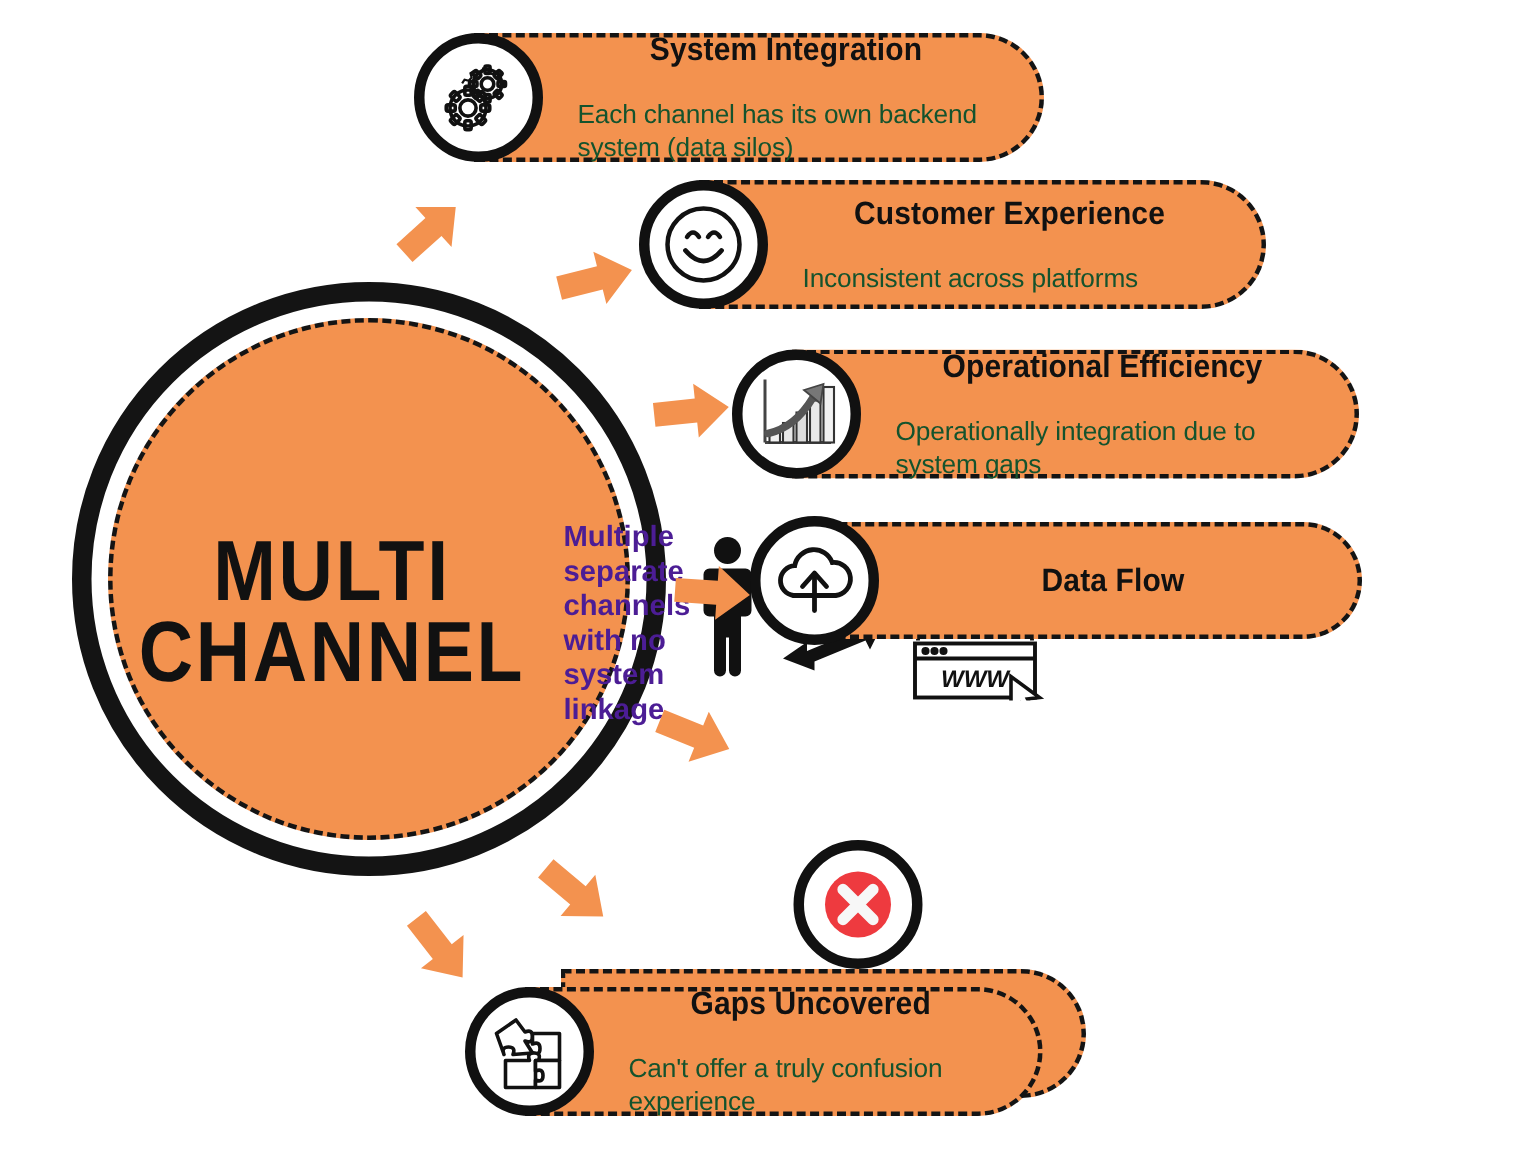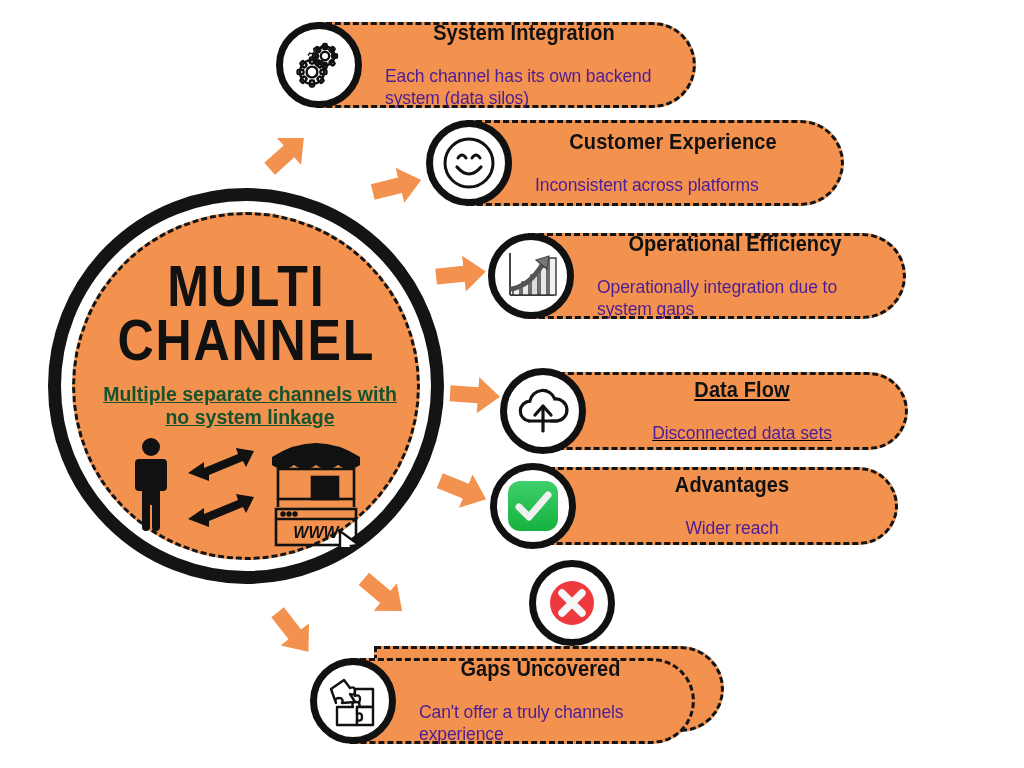--- a/index.html
+++ b/index.html
@@ -37,44 +37,43 @@
   .hub-inner {
     position: absolute;
     left: 11px;
     top: 11px;
     right: 11px;
     bottom: 11px;
     border-radius: 50%;
     background: #f3924f;
     border: 3px dashed #141414;
     display: flex;
-    flex-direction: column;
+    flex-direction: row;
     align-items: center;
     padding-top: 44px;
   }
   .hub-title {
     font-family: "Liberation Sans Narrow", "Liberation Sans", sans-serif;
     font-weight: bold;
     font-size: 57px;
     line-height: 0.95;
     letter-spacing: 2px;
     color: #111111;
     text-align: center;
     transform: scaleX(0.88);
   }
   .hub-sub {
     margin-top: 16px;
     width: 320px;
     font-size: 19.5px;
     font-weight: bold;
     line-height: 1.18;
-    color: #14532d;
-    text-align: center;
+    color: #4c1d95;
+    text-align: left;
     padding-left: 8px;
-    text-decoration: underline;
   }
   .hub-icons {
     margin-top: 6px;
     width: 240px;
     height: 112px;
     position: relative;
     font-style: italic;
   }
 
   
@@ -117,21 +116,21 @@
     font-size: 21.5px;
     color: #111111;
     line-height: 1.12;
     letter-spacing: 0.1px;
     transform: scaleX(0.93);
     transform-origin: left center;
   }
   .pill-title.ctr { text-align: center; transform-origin: center; }
   .pill-desc {
     font-size: 17.5px;
-    color: #4c1d95;
+    color: #14532d;
     line-height: 1.22;
     letter-spacing: -0.1px;
     margin-top: 1px;
   }
   .pill-desc.ctr { text-align: center; }
 
   
   .arrow {
     position: absolute;
     width: 0; height: 0;
@@ -318,53 +317,34 @@
         <path d="M10 42 q18 -4 30 -24" fill="none" stroke="#555" stroke-width="5" stroke-linecap="round"></path>
         <path d="M34 13 L47 9 L45 22 Z" fill="#777" stroke="#444" stroke-width="1.2"></path>
       </svg>
     </div>
     <div class="pill tall" style="width:378px;">
       <div class="pill-title ctr">Operational Efficiency</div>
       <div class="pill-desc">Operationally integration due to system gaps</div>
     </div>
   </div>
 
-  <div class="row" style="left:500px; top:368px;text-decoration:underline;">
+  <div class="row" style="left:500px; top:344px;">
     <div class="node-circle">
       <svg width="56" height="52" viewBox="0 0 56 52" class="ic">
         <path d="M14 36 a10 10 0 0 1 0.8 -19.9 a13 13 0 0 1 25 -2.1 a9.5 9.5 0 0 1 2.2 22 L36 36" fill="none" stroke="#111" stroke-width="3.2" stroke-linecap="round"></path>
         <path d="M14 36 L42 36" fill="none" stroke="#111" stroke-width="3.2" stroke-linecap="round"></path>
         <line x1="28" y1="46" x2="28" y2="22" stroke="#111" stroke-width="3.2" stroke-linecap="round"></line>
         <path d="M20 30 L28 21 L36 30" fill="none" stroke="#111" stroke-width="3.2" stroke-linecap="round" stroke-linejoin="round"></path>
       </svg>
     </div>
     <div class="pill" style="width:368px;">
       <div class="pill-title ctr">Data Flow</div>
-      <div class="pill-desc ctr">Disconnected data sets</div>
-    </div>
-  </div>
-
-  <div class="row" style="left:490px; top:463px;">
-    <div class="node-circle">
-      <svg width="56" height="56" viewBox="0 0 56 56" class="ic">
-        <defs>
-          <linearGradient id="gchk" x1="0" y1="0" x2="0" y2="1">
-            <stop offset="0%" stop-color="#3ED06A"></stop>
-            <stop offset="100%" stop-color="#16B13F"></stop>
-          </linearGradient>
-        </defs>
-        <rect x="3" y="3" width="50" height="50" rx="12" fill="url(#gchk)"></rect>
-        <path d="M14 29 L24 39 L43 17" fill="none" stroke="#f0f0f0" stroke-width="7" stroke-linecap="round" stroke-linejoin="round"></path>
-      </svg>
-    </div>
-    <div class="pill" style="width:368px;">
-      <div class="pill-title ctr">Advantages</div>
-      <div class="pill-desc ctr">Wider reach</div>
-    </div>
-  </div>
+    </div>
+  </div>
+
 
   <div class="row" style="left:420px; top:560px;flex-direction:column;">
     <div class="node-circle">
       <svg width="54" height="54" viewBox="0 0 54 54" class="ic">
         <circle cx="27" cy="27" r="22" fill="#EE3A3F"></circle>
         <path d="M17 17 L37 37 M37 17 L17 37" fill="none" stroke="#f7f7f7" stroke-width="7.5" stroke-linecap="round"></path>
       </svg>
     </div>
     <div class="pill tall" style="width:350px;">
       <div class="pill-title ctr">Disadvantages</div>
@@ -381,17 +361,17 @@
           <path d="M30 16 h18 v18 h-18 v-5 q5 2 5 -3 q0 -5 -5 -3 Z"></path>
 
           <path d="M12 34 h16 q-2 -5 3 -5 q5 0 3 5 h-2 v18 h-20 v-18 Z"></path>
 
           <path d="M32 34 h16 v18 h-16 v-5 q5 2 5 -3 q0 -5 -5 -3 Z"></path>
         </g>
       </svg>
     </div>
     <div class="pill tall" style="width:345px;justify-content:center;">
       <div class="pill-title ctr">Gaps Uncovered</div>
-      <div class="pill-desc">Can't offer a truly channels experience</div>
+      <div class="pill-desc">Can't offer a truly confusion experience</div>
     </div>
   </div>
 
 </div>
 
 </body></html>

